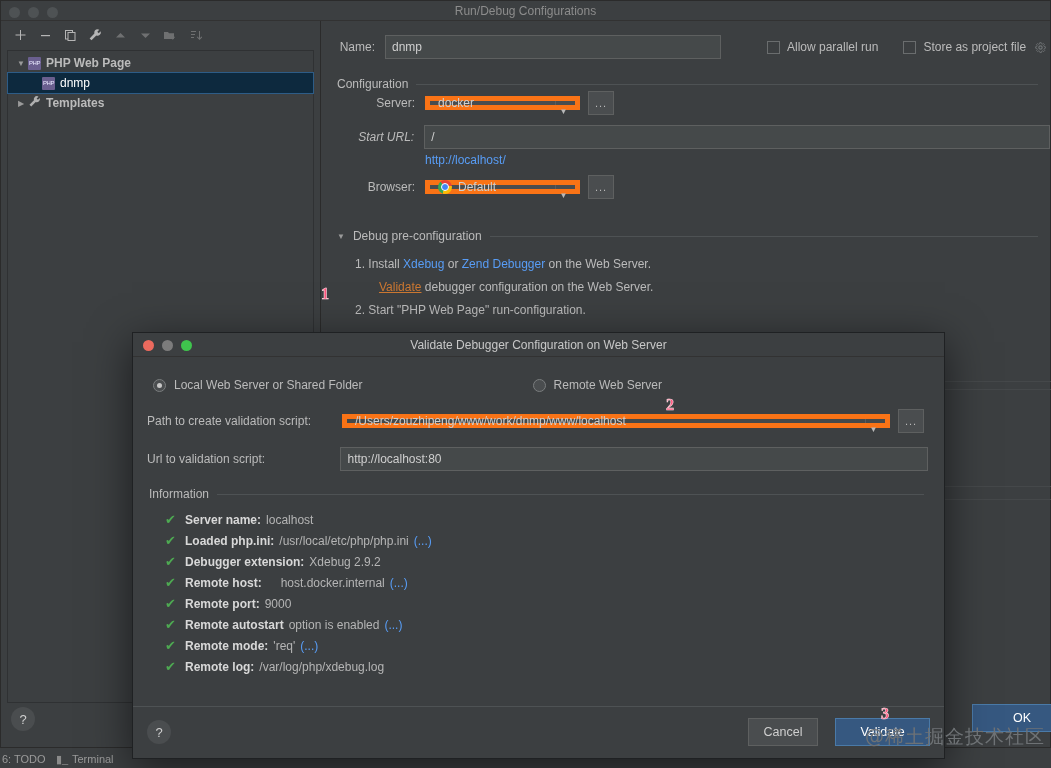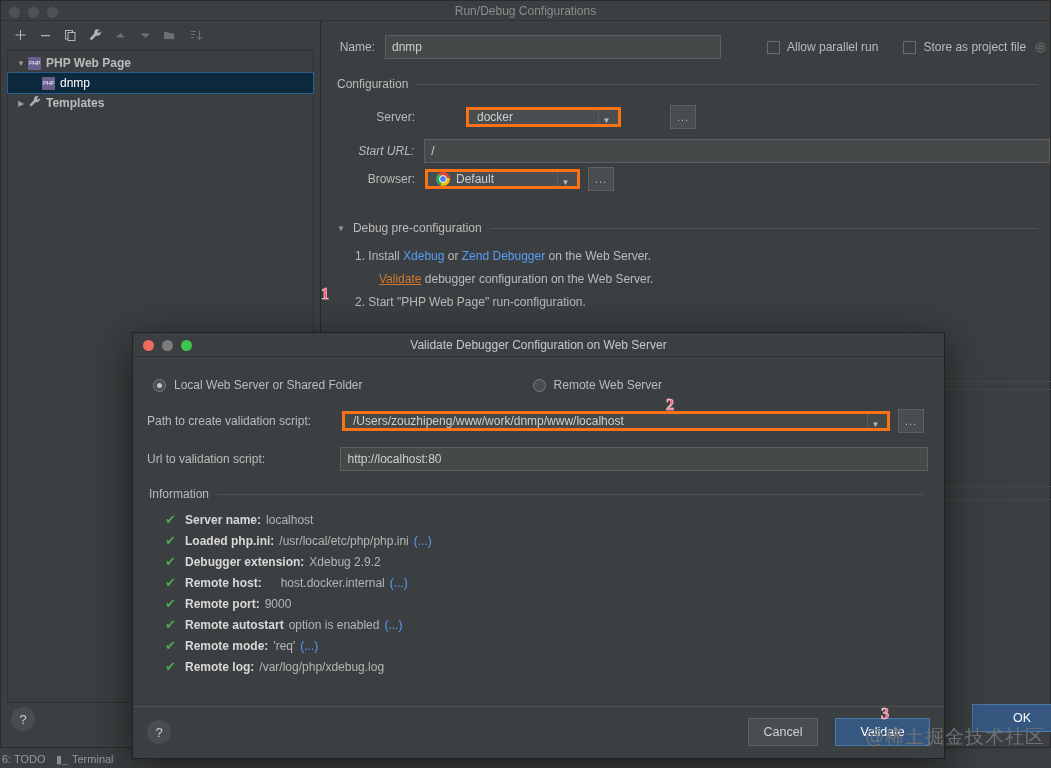--- a/index.html
+++ b/index.html
@@ -66,21 +66,21 @@
   
   .right-pane { flex:1; background:#3c3f41; position:relative; min-width:0; padding:14px 0 0 0; }
   .fld-row { display:flex; align-items:center; height:24px; margin-bottom:10px; }
   .lbl { color:#bbbbbb; font-size:12px; text-align:right; padding-right:10px; }
   .txt { background:#45494a; border:1px solid #5e6060; color:#cfcfcf; height:24px;
          font-size:12px; padding:0 6px; line-height:22px; font-family:"Liberation Sans",sans-serif; }
   .cbx { width:13px; height:13px; border:1px solid #6a6d6e; background:#3c3f41;
          display:inline-block; margin-right:7px; vertical-align:-2px; }
   .sep-title { display:flex; align-items:center; gap:8px; color:#bbbbbb; font-size:12px; }
   .sep-line { flex:1; height:1px; background:#4e5254; }
-  .combo { height:20px; background:#4a4d4f; border:3px solid #f97316; display:flex;
+  .combo { height:14px; background:#4a4d4f; border:5px solid #f97316; display:flex;
            align-items:center; padding:0 4px 0 8px; color:#cfcfcf; font-size:12px; position:relative; }
   .combo .cv { flex:1; white-space:nowrap; overflow:hidden; }
   .combo .ca { width:16px; text-align:center; font-size:8px; color:#b9b9b9;
                border-left:1px solid #5a5c5e; height:100%; line-height:22px;}
   .btn-dots { width:26px; height:24px; background:#4a4d4f; border:1px solid #5e6060;
               color:#b9b9b9; font-size:11px; display:flex; align-items:center;
               justify-content:center; letter-spacing:1px; }
   .lnk { color:#589df6; }
   .lnk-or { color:#cc7832; text-decoration:underline; }
   .chrome-ic { width:14px; height:14px; border-radius:50%; margin-right:6px; flex:none;
@@ -254,32 +254,35 @@
                 <path d="M14 8.9V7.1l-1.6-.3a4.6 4.6 0 0 0-.5-1.2l.9-1.3-1.3-1.3-1.3.9a4.6 4.6 0 0 0-1.2-.5L8.9 2H7.1l-.3 1.6a4.6 4.6 0 0 0-1.2.5l-1.3-.9-1.3 1.3.9 1.3a4.6 4.6 0 0 0-.5 1.2L2 7.1v1.8l1.6.3c.1.4.3.8.5 1.2l-.9 1.3 1.3 1.3 1.3-.9c.4.2.8.4 1.2.5l.3 1.6h1.8l.3-1.6c.4-.1.8-.3 1.2-.5l1.3.9 1.3-1.3-.9-1.3c.2-.4.4-.8.5-1.2L14 8.9z" fill="none" stroke="#6f7375" stroke-width="1.1"></path>
               </svg>
           </span>
         </div>
 
         <div class="sep-title" style="padding:8px 12px 0 16px;">
           <span>Configuration</span>
           <span class="sep-line"></span>
         </div>
 
-        <div class="fld-row" style="margin-top:14px;gap:41px;">
+        <div class="fld-row" style="">
           <span class="lbl" style="width:104px;">Server:</span>
           <div class="combo" style="width:155px;">
             <span class="cv">docker</span>
             <span class="ca">▼</span>
           </div>
           <div class="btn-dots" style="margin-left:8px;">...</div>
         </div>
 
         <div class="fld-row" style="margin-bottom:4px;">
           <span class="lbl" style="width:104px;font-style:italic;">Start URL:</span>
           <input class="txt" style="width: 631px;" value="/">
+        </div>
+        <div style="padding-left:104px; margin-bottom:8px;">
+          <span class="lnk">http://localhost/</span>
         </div>
 
         <div class="fld-row">
           <span class="lbl" style="width:104px;">Browser:</span>
           <div class="combo" style="width:155px;">
             <span class="chrome-ic"></span>
             <span class="cv">Default</span>
             <span class="ca">▼</span>
           </div>
           <div class="btn-dots" style="margin-left:8px;">...</div>

